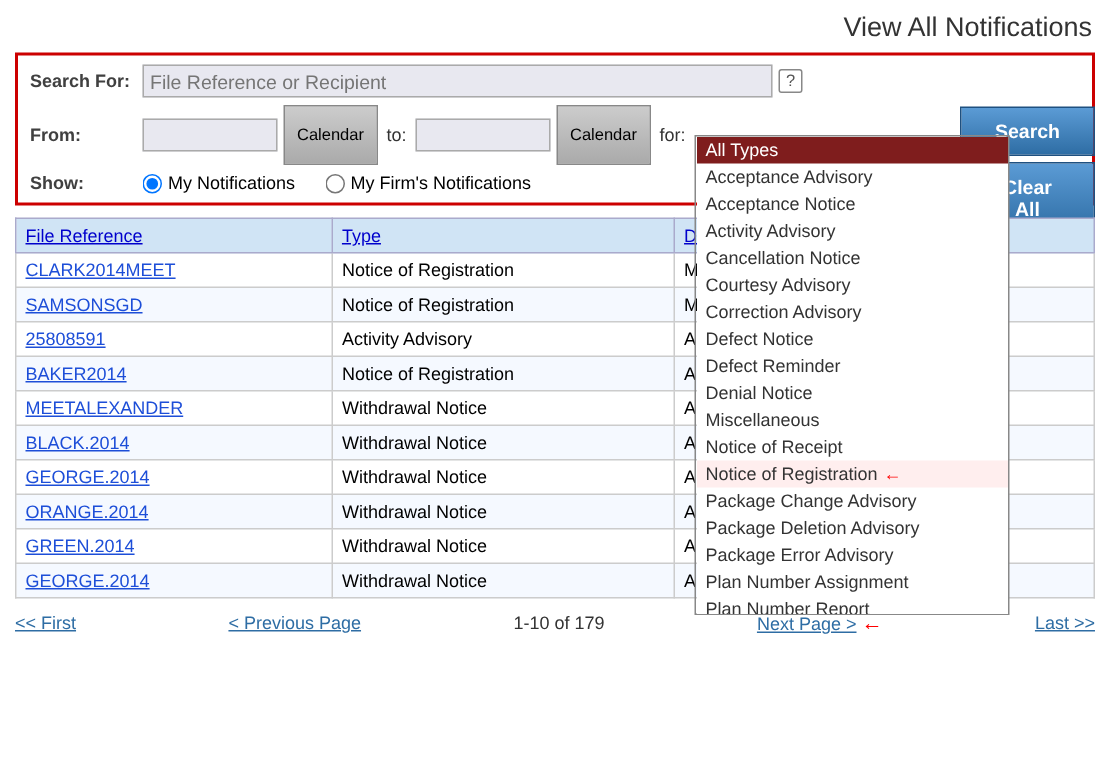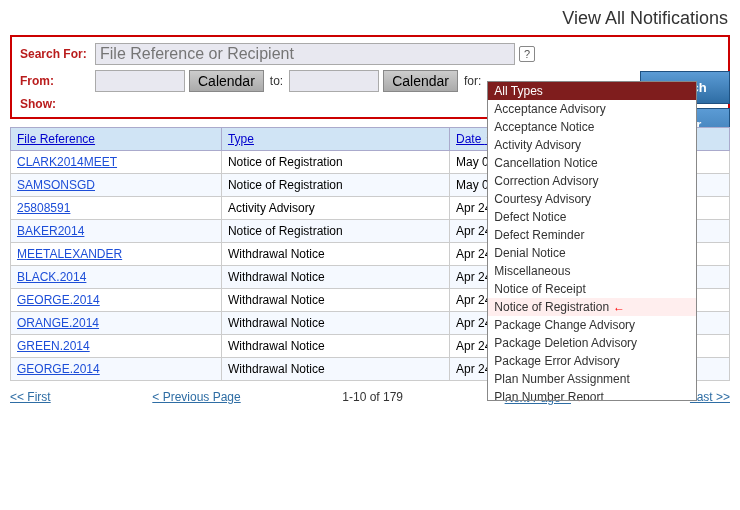--- a/index.html
+++ b/index.html
@@ -8,39 +8,39 @@
     .page-title { font-size: 18px; font-weight: normal; color: #333; padding: 8px 12px 6px 12px; text-align: right; }
 
     .search-panel {
       border: 2px solid #c00;
       margin: 0 10px 8px 10px;
       padding: 6px 8px;
       background: #fff;
     }
     .search-row { display: flex; align-items: center; margin-bottom: 5px; }
     .search-row:last-child { margin-bottom: 0; }
-    .label { font-weight: bold; width: 75px; color: #b91c1c; }
+    .label { font-weight: bold; width: 75px; color: #404040; }
     .text-input {
       border: 1px solid #aaa;
       background: #e8e8f0;
       height: 22px;
       padding: 0 4px;
-      font-size: 16px;
+      font-size: 13px;
       color: #0f766e;
     }
     .search-input-main { width: 420px; }
     .date-input { width: 90px; }
     .cal-btn {
       background: linear-gradient(to bottom, #ccc, #aaa);
       border: 1px solid #888;
       padding: 2px 8px;
       margin-left: 4px;
       cursor: pointer;
-      font-size: 14px;
-      height: 22px;
+      font-size: 11px;
+      height: 40px;
     }
     .to-label { margin: 0 6px; color: #333; }
     .for-label { margin: 0 6px; color: #333; }
     .radio-group { display: flex; align-items: center; gap: 20px; }
     .radio-group label { display: flex; align-items: center; gap: 4px; cursor: pointer; }
     .btn-search {
       background: linear-gradient(to bottom, #5b9bd5, #2e6da4);
       color: #fff;
       border: 1px solid #1e5080;
       padding: 8px 18px;
@@ -162,38 +162,48 @@
       <button class="cal-btn">Calendar</button>
       <span class="for-label">for:</span>
 
       <div class="dropdown-container">
         <div class="dropdown-list" id="dropdown-list">
         <div class="item selected">All Types</div>
             <div class="item">Acceptance Advisory</div>
             <div class="item">Acceptance Notice</div>
             <div class="item">Activity Advisory</div>
             <div class="item">Cancellation Notice</div>
+            <div class="item">Courtesy Advisory</div>
             <div class="item">Correction Advisory</div>
-            <div class="item">Courtesy Advisory</div>
             <div class="item">Defect Notice</div>
             <div class="item">Defect Reminder</div>
             <div class="item">Denial Notice</div>
             <div class="item">Miscellaneous</div>
             <div class="item">Notice of Receipt</div>
             <div class="item highlighted">Notice of Registration<span style="color: red; margin-left: 4px;">←</span></div>
             <div class="item">Package Change Advisory</div>
             <div class="item">Package Deletion Advisory</div>
             <div class="item">Package Error Advisory</div>
             <div class="item">Plan Number Assignment</div>
             <div class="item">Plan Number Report</div>
           </div>
       </div>
     </div>
     <div class="search-row">
       <span class="label">Show:</span>
+      <div class="radio-group">
+        <label>
+          <input type="radio" name="notif" checked="" style="">
+          <span>My Notifications</span>
+        </label>
+        <label>
+          <input type="radio" name="notif" style="">
+          <span>My Firm's Notifications</span>
+        </label>
+      </div>
     </div>
   </div>
 
   <div class="right-btns">
     <button class="btn-search">Search</button>
     <button class="btn-clear">Clear All</button>
   </div>
 </div>
 
 <div class="table-wrapper">

